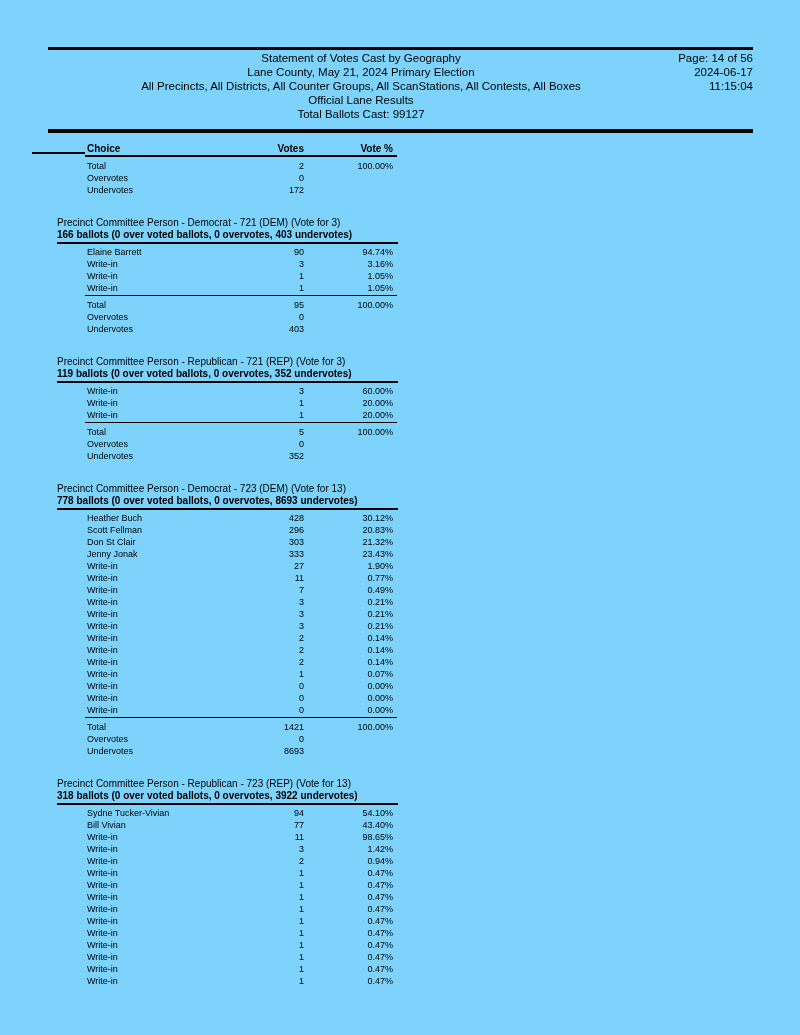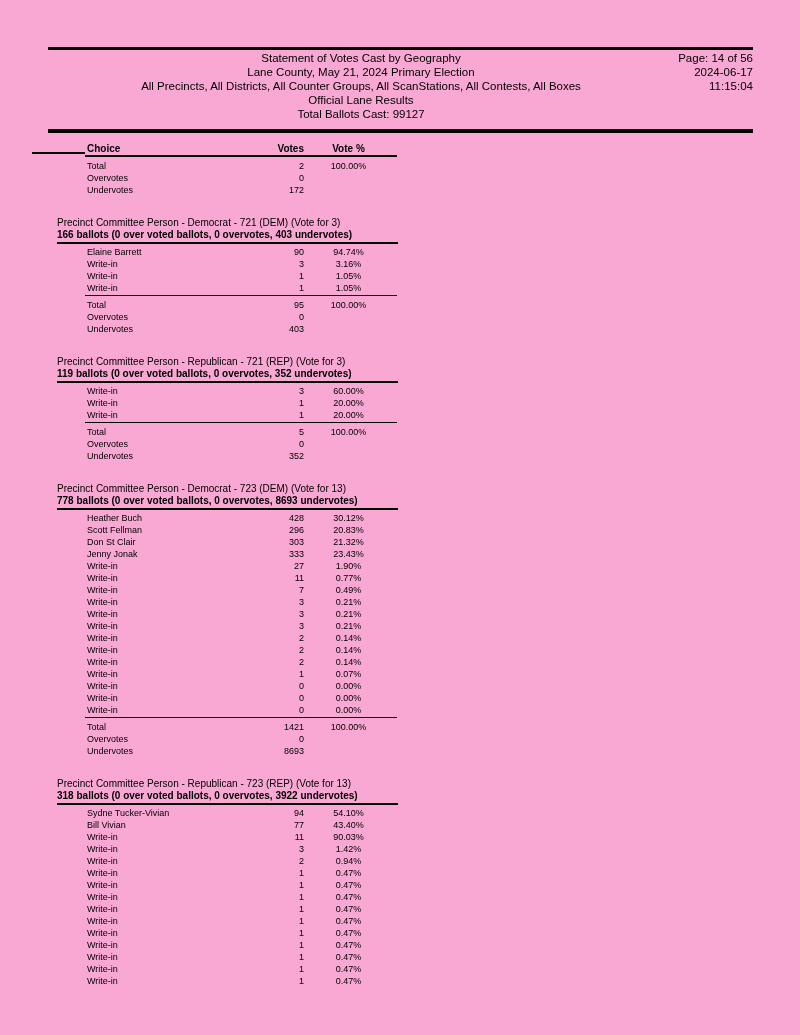--- a/index.html
+++ b/index.html
@@ -1,21 +1,21 @@
 <!DOCTYPE html>
 <html><head>
 <meta charset="utf-8">
 <style>
   html, body { margin: 0; padding: 0; background: #ffffff; }
   body {
     width: 800px; height: 1035px;
     font-family: "Liberation Sans", sans-serif;
     color: #000;
   }
-  .page { position: relative; width: 800px; height: 1035px; overflow: hidden; background: #f9a8d4; }
+  .page { position: relative; width: 800px; height: 1035px; overflow: hidden; background: #7dd3fc; }
 
   
   .hdr-rule { position: absolute; left: 48px; width: 705px; height: 3px; background: #000; }
   .hdr-rule.top { top: 47px; }
   .hdr-rule.bottom { top: 129px; height: 4px; }
   .hdr-center {
     position: absolute; left: 48px; top: 51px; width: 626px;
     text-align: center; font-size: 11.5px; line-height: 14px;
   }
   .hdr-right {
@@ -29,21 +29,21 @@
   
   .table-area { position: absolute; left: 0; top: 143px; width: 680px; }
   .col-head {
     margin-left: 85px; width: 312px;
     display: grid; grid-template-columns: 132px 87px 93px;
     font-weight: bold; font-size: 10px; line-height: 11px;
     border-bottom: 2px solid #000; padding-bottom: 1px;
   }
   .ch-choice, .c-label { padding-left: 2px; }
   .ch-votes,  .c-votes { text-align: right; }
-  .ch-pct,    .c-pct   { text-align: center; padding-right: 4px; }
+  .ch-pct,    .c-pct   { text-align: right; padding-right: 4px; }
 
   .contest { margin-top: 21px; }
   .contest:first-child { margin-top: 3px; }
   .contest-title  { margin-left: 57px; font-weight: normal; font-size: 10px; line-height: 12px; white-space: nowrap; }
   .contest-ballots {
     margin-left: 57px; width: 341px;
     font-weight: bold; font-size: 10px; line-height: 12px; white-space: nowrap;
     border-bottom: 2px solid #000; padding-bottom: 1px; margin-bottom: 2px;
   }
   .rows, .summary { margin-left: 85px; width: 312px; }
@@ -340,21 +340,21 @@
 
   <div class="row">
     <span class="c-label">Bill Vivian</span>
     <span class="c-votes">77</span>
     <span class="c-pct">43.40%</span>
   </div>
 
   <div class="row">
     <span class="c-label">Write-in</span>
     <span class="c-votes">11</span>
-    <span class="c-pct">90.03%</span>
+    <span class="c-pct">98.65%</span>
   </div>
 
   <div class="row">
     <span class="c-label">Write-in</span>
     <span class="c-votes">3</span>
     <span class="c-pct">1.42%</span>
   </div>
 
   <div class="row">
     <span class="c-label">Write-in</span>

